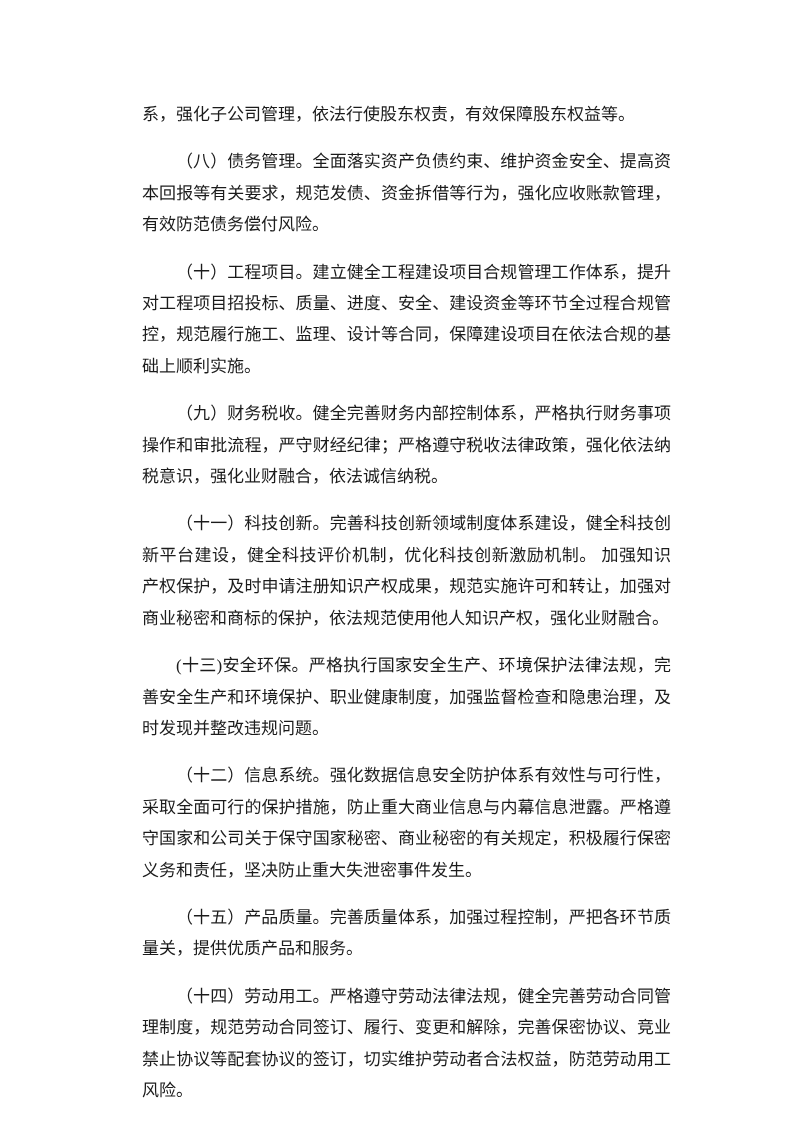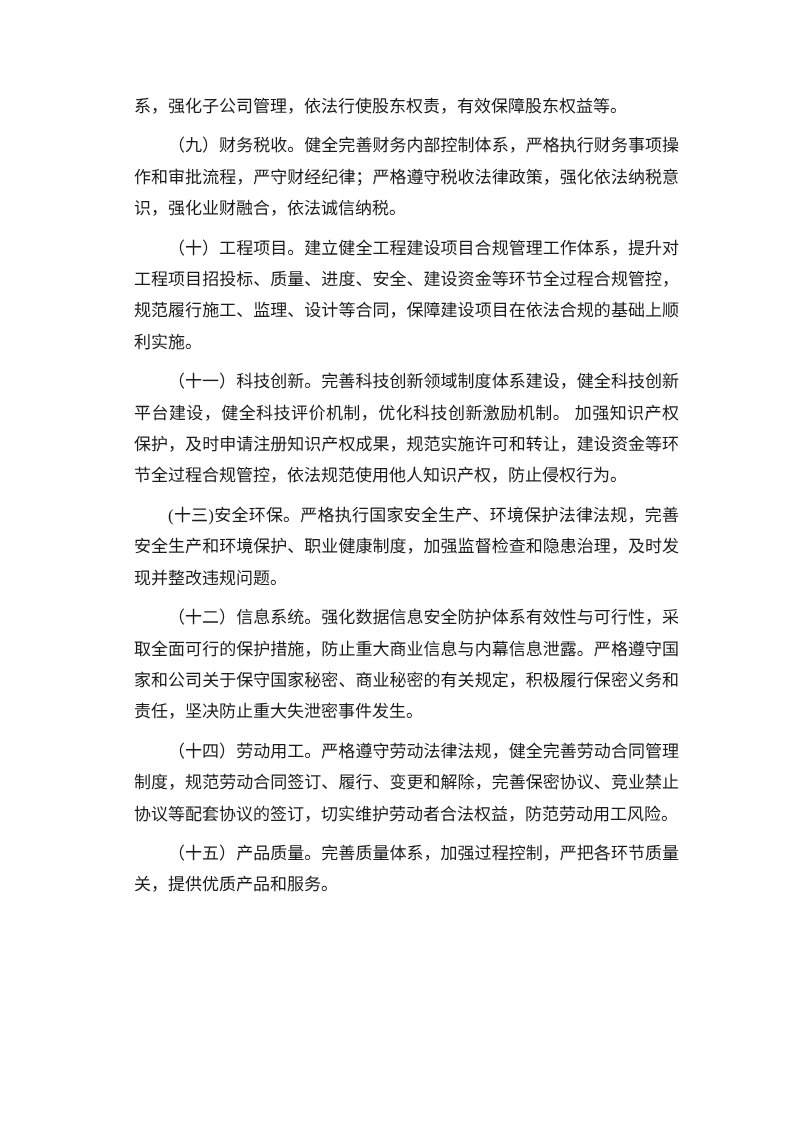--- a/index.html
+++ b/index.html
@@ -19,33 +19,34 @@
     top: 83px;
     width: 561px;
     font-family: "Liberation Serif", "DejaVu Serif", serif;
     font-size: 17px;
     line-height: 31.4px;
     color: #1b1b1b;
     text-align: justify;
     line-break: strict;
   }
   .para {
-    margin: 8px;
+    margin: 16px;
     padding: 0;
     text-indent: 2em;
   }
   .para.no-indent {
     text-indent: 0;
   }
 </style>
 </head>
 <body>
 
 <div class="page">
   <p class="para no-indent">系，强化子公司管理，依法行使股东权责，有效保障股东权益等。</p>
+  <p class="para">（八）债务管理。全面落实资产负债约束、维护资金安全、提高资本回报等有关要求，规范发债、资金拆借等行为，强化应收账款管理，有效防范债务偿付风险。</p>
+  <p class="para">（十）工程项目。建立健全工程建设项目合规管理工作体系，提升对工程项目招投标、质量、进度、安全、建设资金等环节全过程合规管控，规范履行施工、监理、设计等合同，保障建设项目在依法合规的基础上顺利实施。</p>
   <p class="para">（九）财务税收。健全完善财务内部控制体系，严格执行财务事项操作和审批流程，严守财经纪律；严格遵守税收法律政策，强化依法纳税意识，强化业财融合，依法诚信纳税。</p>
-  <p class="para">（十）工程项目。建立健全工程建设项目合规管理工作体系，提升对工程项目招投标、质量、进度、安全、建设资金等环节全过程合规管控，规范履行施工、监理、设计等合同，保障建设项目在依法合规的基础上顺利实施。</p>
-  <p class="para">（十一）科技创新。完善科技创新领域制度体系建设，健全科技创新平台建设，健全科技评价机制，优化科技创新激励机制。 加强知识产权保护，及时申请注册知识产权成果，规范实施许可和转让，建设资金等环节全过程合规管控，依法规范使用他人知识产权，防止侵权行为。</p>
+  <p class="para">（十一）科技创新。完善科技创新领域制度体系建设，健全科技创新平台建设，健全科技评价机制，优化科技创新激励机制。 加强知识产权保护，及时申请注册知识产权成果，规范实施许可和转让，加强对商业秘密和商标的保护，依法规范使用他人知识产权，强化业财融合。</p>
   <p class="para">(十三)安全环保。严格执行国家安全生产、环境保护法律法规，完善安全生产和环境保护、职业健康制度，加强监督检查和隐患治理，及时发现并整改违规问题。</p>
   <p class="para">（十二）信息系统。强化数据信息安全防护体系有效性与可行性，采取全面可行的保护措施，防止重大商业信息与内幕信息泄露。严格遵守国家和公司关于保守国家秘密、商业秘密的有关规定，积极履行保密义务和责任，坚决防止重大失泄密事件发生。</p>
+  <p class="para">（十五）产品质量。完善质量体系，加强过程控制，严把各环节质量关，提供优质产品和服务。</p>
   <p class="para">（十四）劳动用工。严格遵守劳动法律法规，健全完善劳动合同管理制度，规范劳动合同签订、履行、变更和解除，完善保密协议、竞业禁止协议等配套协议的签订，切实维护劳动者合法权益，防范劳动用工风险。</p>
-  <p class="para">（十五）产品质量。完善质量体系，加强过程控制，严把各环节质量关，提供优质产品和服务。</p>
 </div>
 
 </body></html>

